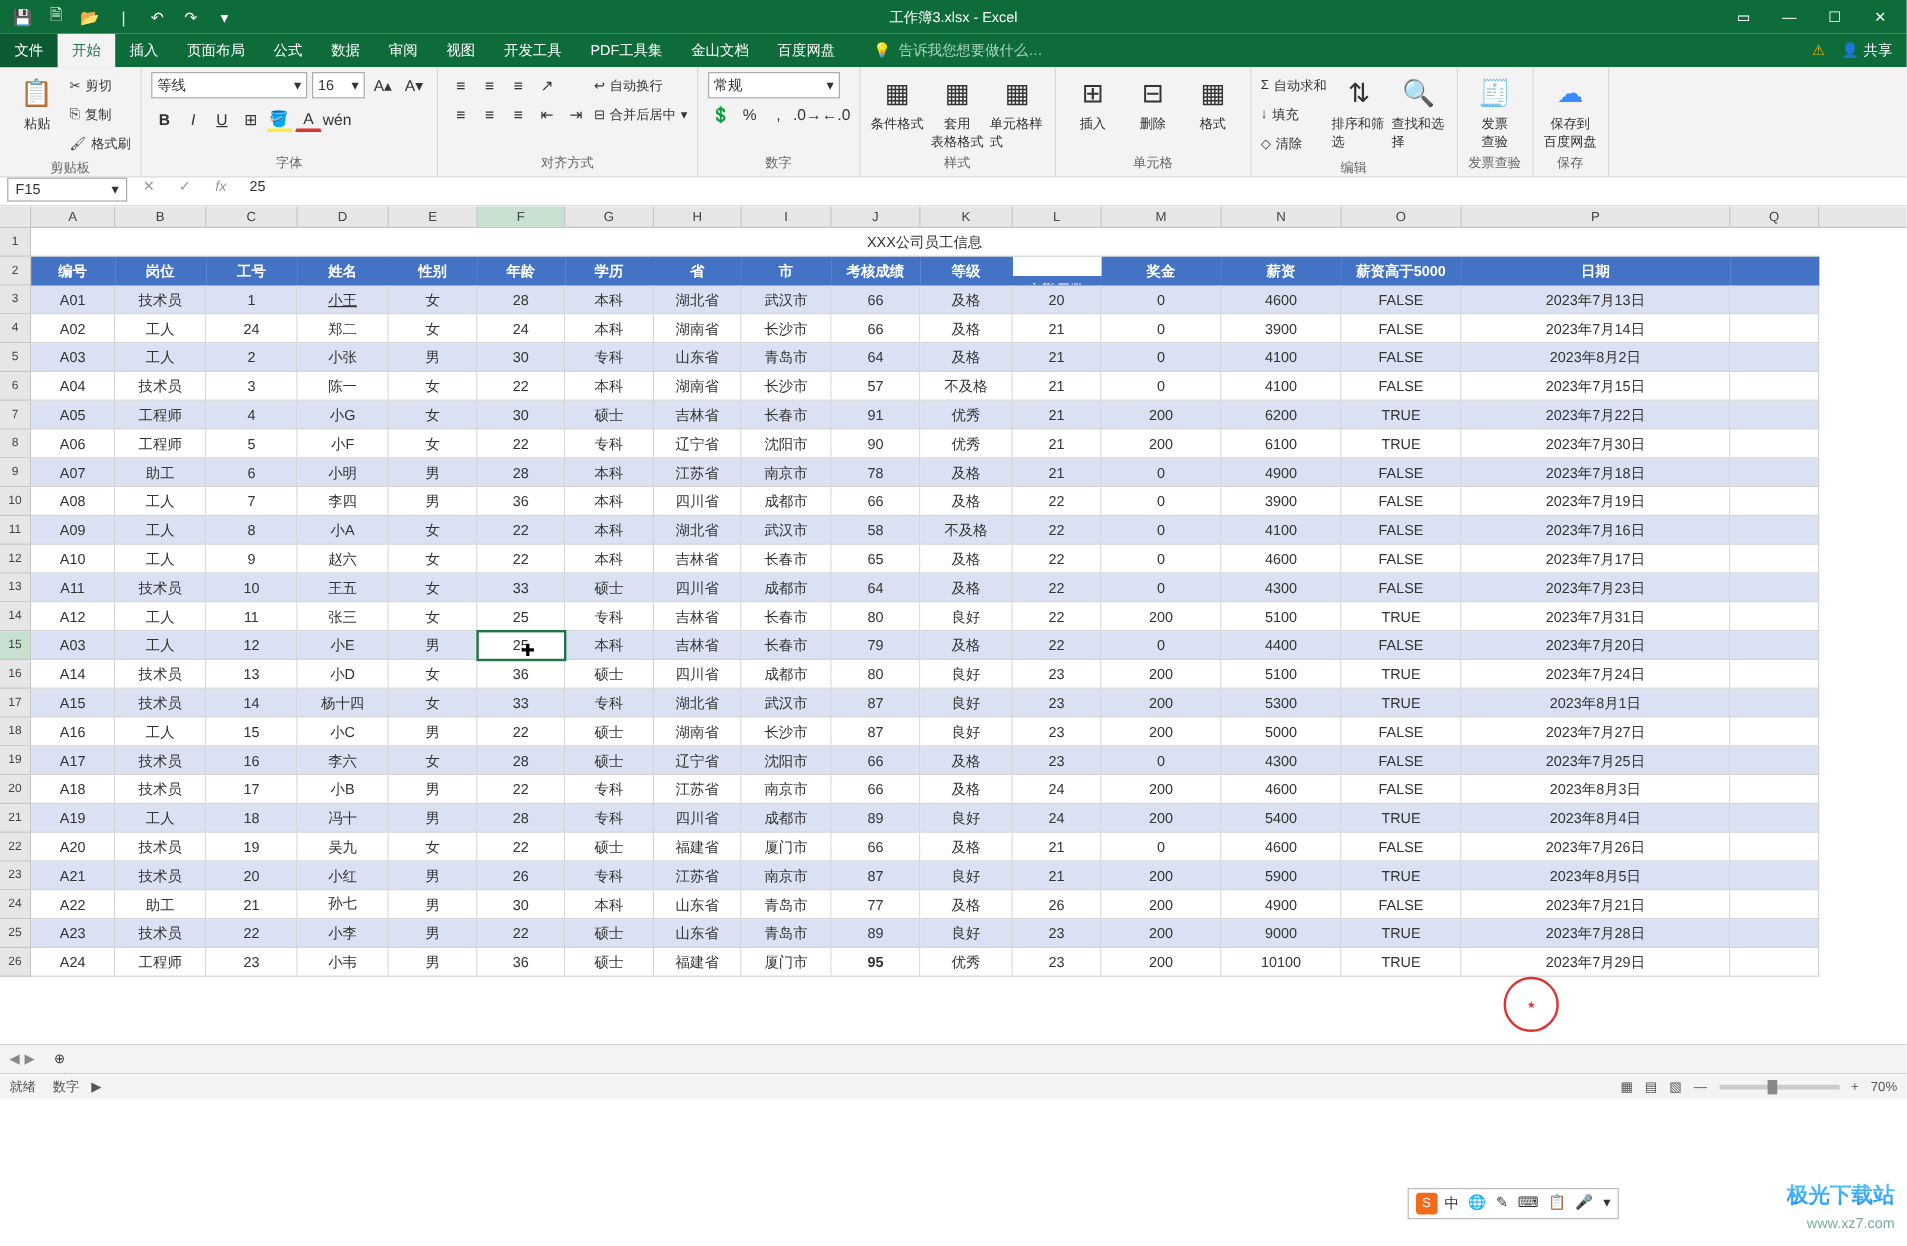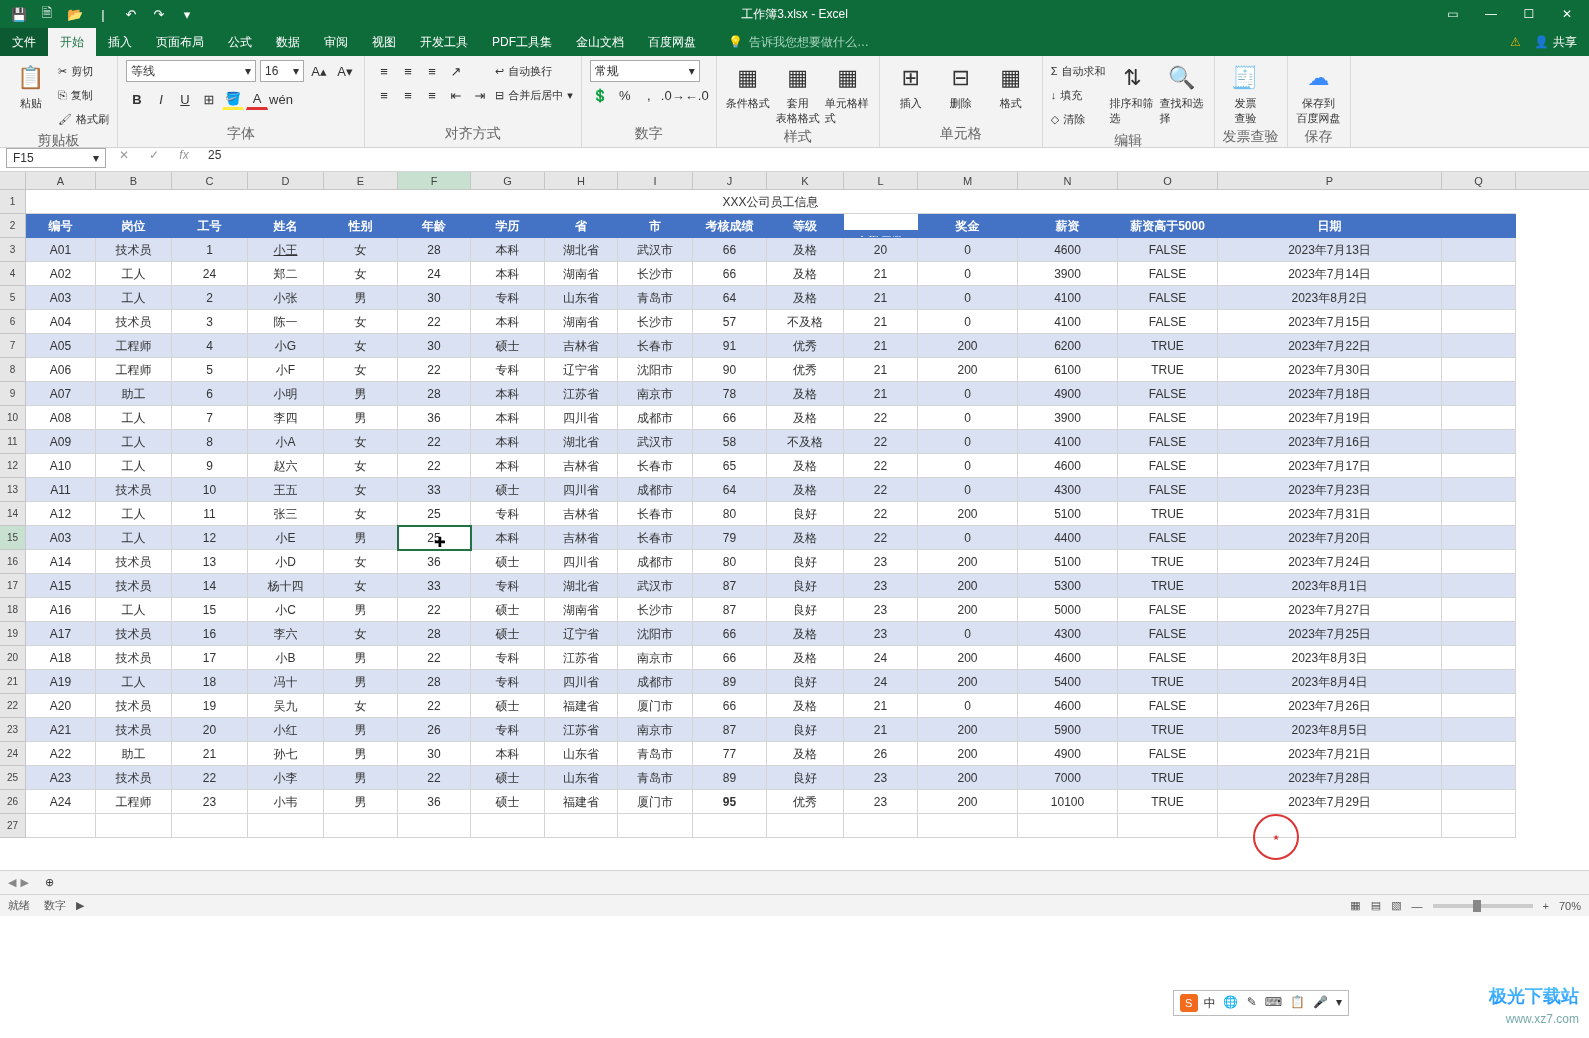--- a/index.html
+++ b/index.html
@@ -12,21 +12,21 @@
 .winctl div { width:36px; height:24px; display:flex; align-items:center; justify-content:center; }
 .menubar { height:28px; background:#0e6b3a; display:flex; align-items:center; color:#fff; }
 .menubar .tab { padding:0 12px; height:28px; line-height:28px; font-size:12px; }
 .menubar .tab.file { background:#0b5a31; }
 .menubar .tab.active { background:#f3f3f3; color:#217346; }
 .menubar .tell { margin-left:20px; color:#a8d5bd; display:flex; align-items:center; gap:6px; }
 .menubar .right { margin-left:auto; display:flex; align-items:center; gap:14px; padding-right:12px; }
 .ribbon { height:92px; background:#f3f3f3; border-bottom:1px solid #d4d4d4; display:flex; }
 .rgroup { border-right:1px solid #d9d9d9; padding:4px 8px 0; display:flex; flex-direction:column; }
 .rgroup .body { flex:1; display:flex; align-items:flex-start; gap:4px; }
-.rgroup .label { text-align:center; font-size:14px; color:#666; padding:2px 0 4px; }
+.rgroup .label { text-align:center; font-size:11px; color:#666; padding:2px 0 4px; }
 .bigbtn { width:46px; display:flex; flex-direction:column; align-items:center; gap:2px; font-size:11px; padding-top:2px; }
 .bigbtn .ic { width:32px; height:32px; display:flex; align-items:center; justify-content:center; font-size:22px; }
 .smrow { display:flex; align-items:center; gap:4px; height:22px; font-size:11px; }
 .col { display:flex; flex-direction:column; gap:2px; }
 .sel { height:22px; border:1px solid #ababab; background:#fff; padding:0 4px; font-size:12px; display:flex; align-items:center; justify-content:space-between; }
 .ibtn { width:22px; height:22px; display:flex; align-items:center; justify-content:center; border:1px solid transparent; font-size:13px; }
 .namebox-row { height:24px; background:#fff; border-bottom:1px solid #d4d4d4; display:flex; align-items:flex-start; }
 .namebox { width:100px; height:20px; border:1px solid #ababab; margin:0 6px; padding:0 6px; display:flex; align-items:center; justify-content:space-between; font-size:12px; }
 .fxbar { display:flex; align-items:center; gap:6px; flex:1; }
 .fxbar .btn { width:24px; text-align:center; color:#999; }
@@ -784,21 +784,21 @@
         <div class="cell" style="width: 100px;">5900</div>
         <div class="cell" style="width: 100px;">TRUE</div>
         <div class="cell" style="width: 224px;">2023年8月5日</div>
         <div class="cell" style="width: 74px;"></div>
       </div>
       <div class="row band1">
         <div class="rh">24</div>
         <div class="cell" style="width: 70px;">A22</div>
         <div class="cell" style="width: 76px;">助工</div>
         <div class="cell" style="width: 76px;">21</div>
-        <div class="cell" style="width: 76px;">孙七</div>
+        <div class="cell" style="width: 76px; font-family: Liberation Mono, monospace;">孙七</div>
         <div class="cell" style="width: 74px;">男</div>
         <div class="cell" style="width: 73px;">30</div>
         <div class="cell" style="width: 74px;">本科</div>
         <div class="cell" style="width: 73px;">山东省</div>
         <div class="cell" style="width: 75px;">青岛市</div>
         <div class="cell" style="width: 74px;">77</div>
         <div class="cell" style="width: 77px;">及格</div>
         <div class="cell" style="width: 74px;">26</div>
         <div class="cell" style="width: 100px;">200</div>
         <div class="cell" style="width: 100px;">4900</div>
@@ -814,21 +814,21 @@
         <div class="cell" style="width: 76px;">小李</div>
         <div class="cell" style="width: 74px;">男</div>
         <div class="cell" style="width: 73px;">22</div>
         <div class="cell" style="width: 74px;">硕士</div>
         <div class="cell" style="width: 73px;">山东省</div>
         <div class="cell" style="width: 75px;">青岛市</div>
         <div class="cell" style="width: 74px;">89</div>
         <div class="cell" style="width: 77px;">良好</div>
         <div class="cell" style="width: 74px;">23</div>
         <div class="cell" style="width: 100px;">200</div>
-        <div class="cell" style="width: 100px;">7000</div>
+        <div class="cell" style="width: 100px;">9000</div>
         <div class="cell" style="width: 100px;">TRUE</div>
         <div class="cell" style="width: 224px;">2023年7月28日</div>
         <div class="cell" style="width: 74px;"></div>
       </div>
       <div class="row band1">
         <div class="rh">26</div>
         <div class="cell" style="width: 70px;">A24</div>
         <div class="cell" style="width: 76px;">工程师</div>
         <div class="cell" style="width: 76px;">23</div>
         <div class="cell" style="width: 76px;">小韦</div>
@@ -837,40 +837,20 @@
         <div class="cell" style="width: 74px;">硕士</div>
         <div class="cell" style="width: 73px;">福建省</div>
         <div class="cell" style="width: 75px;">厦门市</div>
         <div class="cell" style="width: 74px; font-weight: bold;">95</div>
         <div class="cell" style="width: 77px;">优秀</div>
         <div class="cell" style="width: 74px;">23</div>
         <div class="cell" style="width: 100px;">200</div>
         <div class="cell" style="width: 100px;">10100</div>
         <div class="cell" style="width: 100px;">TRUE</div>
         <div class="cell" style="width: 224px;">2023年7月29日</div>
-        <div class="cell" style="width: 74px;"></div>
-      </div>
-      <div class="row band1">
-        <div class="rh">27</div>
-        <div class="cell" style="width: 70px;"></div>
-        <div class="cell" style="width: 76px;"></div>
-        <div class="cell" style="width: 76px;"></div>
-        <div class="cell" style="width: 76px;"></div>
-        <div class="cell" style="width: 74px;"></div>
-        <div class="cell" style="width: 73px;"></div>
-        <div class="cell" style="width: 74px;"></div>
-        <div class="cell" style="width: 73px;"></div>
-        <div class="cell" style="width: 75px;"></div>
-        <div class="cell" style="width: 74px;"></div>
-        <div class="cell" style="width: 77px;"></div>
-        <div class="cell" style="width: 74px;"></div>
-        <div class="cell" style="width: 100px;"></div>
-        <div class="cell" style="width: 100px;"></div>
-        <div class="cell" style="width: 100px;"></div>
-        <div class="cell" style="width: 224px;"></div>
         <div class="cell" style="width: 74px;"></div>
       </div>
     </div>
   <div class="cursor-plus">✚</div>
   <div class="stamp">★</div>
 </div>
 
 <div class="sheetbar">
   <div class="nav">
     <span>◀</span>

